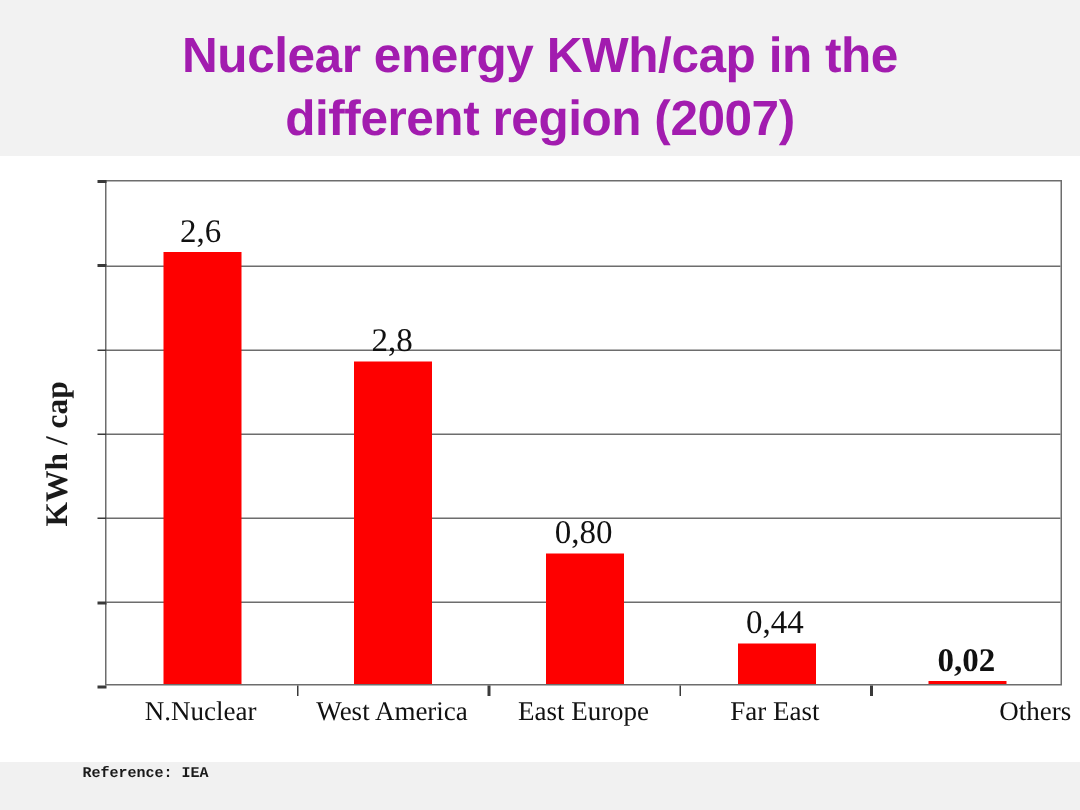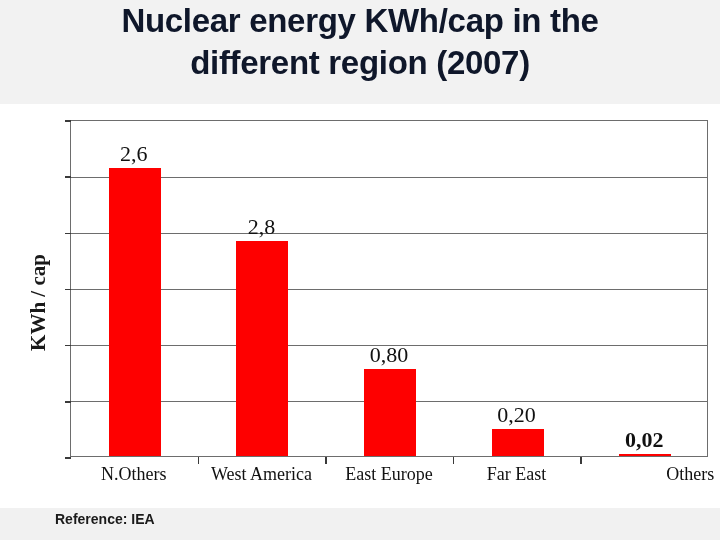--- a/index.html
+++ b/index.html
@@ -28,48 +28,48 @@
   #title-band {
     position: absolute;
     left: 0; top: 0;
     width: 720px;
     height: 104px;
     background: #f2f2f2;
   }
   #slide-title {
     position: absolute;
     left: 40px;
-    top: 0;
+    top: 16px;
     width: 640px;
     text-align: center;
     font-family: "Liberation Sans", sans-serif;
     font-weight: bold;
     font-size: 33px;
     line-height: 42px;
     letter-spacing: -0.3px;
-    color: #0f172a;
+    color: #a21caf;
     white-space: pre-line;
   }
 
   
   #footer-band {
     position: absolute;
     left: 0;
     top: 508px;
     width: 720px;
     height: 32px;
     background: #f1f1f1;
   }
   #reference-note {
     position: absolute;
     left: 55px;
     top: 511px;
-    font-family: Liberation Sans, sans-serif;
+    font-family: Liberation Mono, monospace;
     font-weight: bold;
-    font-size: 14px;
+    font-size: 10px;
     color: #1a1a1a;
     letter-spacing: 0px;
   }
 
   
   #chart-figure {
     position: absolute;
     left: 0;
     top: 104px;
     width: 720px;
@@ -182,28 +182,28 @@
         <div class="tick-mark" style="top: -0.75px;"></div>
         <div class="bar" style="left: 37.8px; width: 52px; height: 287.573px; background: rgb(254, 0, 0);"></div>
         <div class="bar" style="left: 165.4px; width: 52px; height: 214.557px; background: rgb(254, 0, 0);"></div>
         <div class="bar" style="left: 293px; width: 52px; height: 87.0583px; background: rgb(254, 0, 0);"></div>
         <div class="bar" style="left: 420.6px; width: 52px; height: 26.96px; background: rgb(254, 0, 0);"></div>
         <div class="bar" style="left: 548.2px; width: 52px; height: 2.5px; background: rgb(254, 0, 0);"></div>
       </div>
 
   <div class="bar-value" style="width: 110px; left: 78.8px; top: 37.4267px;">2,6</div>
       <div class="x-tick" style="left: 197.6px;"></div>
-      <div class="x-cat-label" style="width: 140px; left: 63.8px;">N.Others</div>
+      <div class="x-cat-label" style="width: 140px; left: 63.8px;">N.Nuclear</div>
       <div class="bar-value" style="width: 110px; left: 206.4px; top: 110.443px;">2,8</div>
       <div class="x-tick" style="left: 325.2px;"></div>
       <div class="x-cat-label" style="width: 140px; left: 191.4px;">West America</div>
       <div class="bar-value" style="width: 110px; left: 334px; top: 237.942px;">0,80</div>
       <div class="x-tick" style="left: 452.8px;"></div>
       <div class="x-cat-label" style="width: 140px; left: 319px;">East Europe</div>
-      <div class="bar-value" style="width: 110px; left: 461.6px; top: 298.04px;">0,20</div>
+      <div class="bar-value" style="width: 110px; left: 461.6px; top: 298.04px;">0,44</div>
       <div class="x-tick" style="left: 580.4px;"></div>
       <div class="x-cat-label" style="width: 140px; left: 446.6px;">Far East</div>
       <div class="bar-value" style="width: 110px; left: 589.2px; top: 322.753px; font-weight: bold;">0,02</div>
       <div class="x-cat-label" style="width: 140px; left: 574.2px; text-align: right;">Others</div>
     </div>
 
   <div id="footer-band"></div>
   <div id="reference-note">Reference: IEA</div>
 
 </div>

